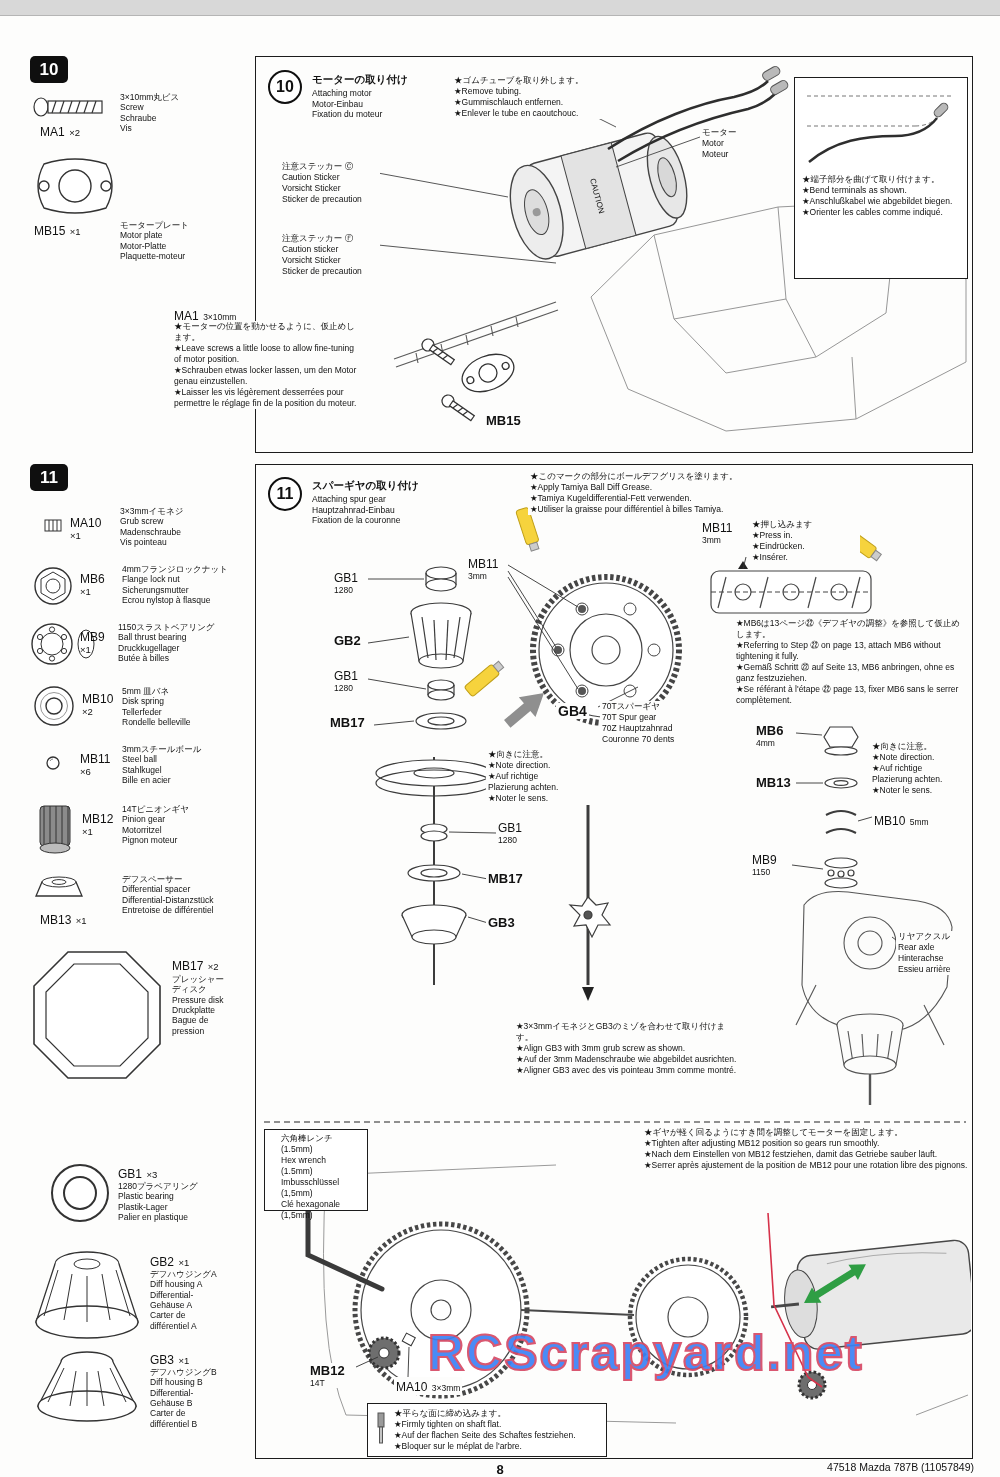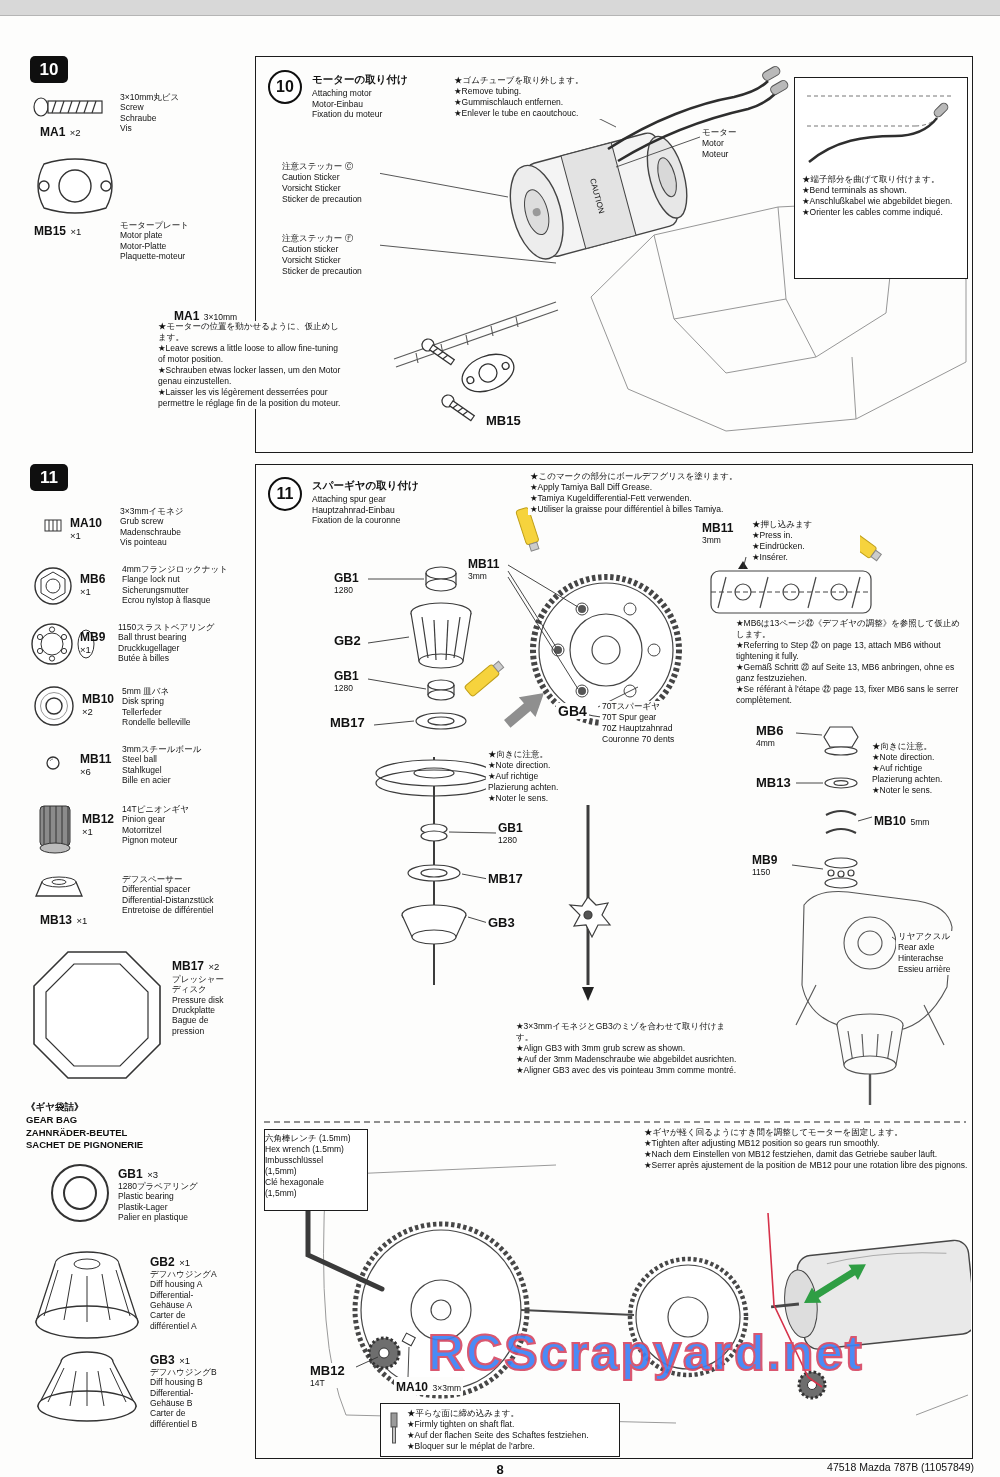--- a/index.html
+++ b/index.html
@@ -7,21 +7,21 @@
 .page{position:relative;width:1000px;height:1477px;background:#fdfdfc;margin:16px auto;outline:1px solid #b5b5b5;overflow:hidden}
 .abs{position:absolute}
 .pre{white-space:pre-line}
 .note{font-size:8.5px;line-height:1.3;color:#101010}
 .b{font-weight:700}
 .panel{position:absolute;border:1.6px solid #1c1c1c}
 .badge{position:absolute;width:38px;height:27px;background:#0f0f0f;color:#fff;font-weight:700;font-size:17px;text-align:center;line-height:27px;border-radius:5px}
 .cbadge{position:absolute;width:34px;height:34px;border:2.6px solid #0f0f0f;border-radius:50%;font-weight:700;font-size:16px;text-align:center;line-height:29px;background:#fff}
 .ptitle-jp{font-size:10.5px;font-weight:700}
 .ptitle-rest{font-size:8.5px;line-height:1.25}
-.code{font-weight:700;font-size:12px}
+.code{font-weight:400;font-size:12px}
 .code-l{font-weight:700;font-size:13px}
 .qty{font-size:9.5px}
 .desc{font-size:8.5px;line-height:1.22}
 .stack span{display:block}
 .lblbg{background:#fdfdfc;padding:0 2px}
 .boxed{border:1.5px solid #1c1c1c;background:#fff}
 .sizetxt{font-size:8.5px;font-weight:400}
 .wm{position:absolute;font-weight:700;font-size:50px;letter-spacing:2px;color:#3b82f6;-webkit-text-stroke:2.2px #d64a66;text-shadow:0 0 1px #d64a66;opacity:.92;z-index:40}
 .footer-num{position:absolute;left:0;right:0;top:1446px;text-align:center;font-weight:700;font-size:13px}
 .footer-right{position:absolute;right:26px;top:1445px;font-weight:400;font-size:10.5px}
@@ -69,21 +69,21 @@
   </div>
   <div class="abs desc pre" style="left:120px;top:204px;width:130px">モータープレート
 Motor plate
 Motor-Platte
 Plaquette-moteur</div>
 
   <div class="abs lblbg" style="left:172px;top:290px;z-index:6">
     <span class="code">MA1</span>
     <span class="sizetxt">3×10mm</span>
   </div>
-  <div class="abs note pre lblbg" style="left:156px;top:305px;width:190px;z-index:6">★モーターの位置を動かせるように、仮止めします。
+  <div class="abs note pre lblbg" style="left:172px;top:305px;width:190px;z-index:6">★モーターの位置を動かせるように、仮止めします。
 ★Leave screws a little loose to allow fine-tuning of motor position.
 ★Schrauben etwas locker lassen, um den Motor genau einzustellen.
 ★Laisser les vis légèrement desserrées pour permettre le réglage fin de la position du moteur.</div>
 
   <div class="panel" style="left:255px;top:40px;width:718px;height:397px">
 
     <svg class="abs" style="left:0;top:0" width="715" height="394" viewBox="0 0 715 394">
 
       <g stroke="#979797" fill="none" stroke-width="1">
         <path d="M335 240 L398 178 L522 150 L642 144 L710 170 L710 305 L600 362 L470 374 L372 332 Z"></path>
@@ -319,24 +319,20 @@
     <span class="code">MB17</span>
     <span class="qty">×2</span>
   </div>
   <div class="abs desc pre" style="left:172px;top:958px;width:85px">プレッシャー
 ディスク
 Pressure disk
 Druckplatte
 Bague de
 pression</div>
 
-  <div class="abs pre b" style="left:26px;top:1085px;font-size:9.5px;line-height:1.35">《ギヤ袋詰》
-GEAR BAG
-ZAHNRÄDER-BEUTEL
-SACHET DE PIGNONERIE</div>
 
   <svg class="abs" style="left:48px;top:1145px" width="64" height="64" viewBox="0 0 64 64">
     <circle cx="32" cy="32" r="28" fill="#fff" stroke="#333" stroke-width="2"></circle>
     <circle cx="32" cy="32" r="16" fill="none" stroke="#333" stroke-width="2"></circle>
   </svg>
   <div class="abs" style="left:118px;top:1148px">
     <span class="code">GB1</span>
     <span class="qty">×3</span>
   </div>
   <div class="abs desc pre" style="left:118px;top:1165px;width:125px">1280プラベアリング
@@ -663,41 +659,41 @@
     <div class="abs note pre lblbg" style="left:640px;top:466px;width:72px">リヤアクスル
 Rear axle
 Hinterachse
 Essieu arrière</div>
 
     <div class="abs note pre lblbg" style="left:258px;top:556px;width:225px">★3×3mmイモネジとGB3のミゾを合わせて取り付けます。
 ★Align GB3 with 3mm grub screw as shown.
 ★Auf der 3mm Madenschraube wie abgebildet ausrichten.
 ★Aligner GB3 avec des vis pointeau 3mm comme montré.</div>
 
-    <div class="abs boxed note pre" style="left:8px;top:664px;width:104px;height:82px;padding:3px 0">六角棒レンチ (1.5mm)
+    <div class="abs boxed note pre" style="left:8px;top:664px;width:104px;height:82px;padding:3px 16px">六角棒レンチ (1.5mm)
 Hex wrench (1.5mm)
 Imbusschlüssel
 (1,5mm)
 Clé hexagonale
 (1,5mm)</div>
     <div class="abs note pre lblbg" style="left:386px;top:662px;width:330px">★ギヤが軽く回るようにすき間を調整してモーターを固定します。
 ★Tighten after adjusting MB12 position so gears run smoothly.
 ★Nach dem Einstellen von MB12 festziehen, damit das Getriebe sauber läuft.
 ★Serrer après ajustement de la position de MB12 pour une rotation libre des pignons.</div>
 
     <div class="abs lblbg stack" style="left:52px;top:898px;z-index:5">
       <span class="code-l code">MB12</span>
       <span class="sizetxt">14T</span>
     </div>
     <div class="abs lblbg" style="left:138px;top:912px;z-index:5">
       <span class="code">MA10</span>
       <span class="sizetxt">3×3mm</span>
     </div>
 
-    <div class="abs boxed" style="left:124px;top:938px;width:240px;padding:4px 5px 4px 26px;z-index:5">
+    <div class="abs boxed" style="left:111px;top:938px;width:240px;padding:4px 5px 4px 26px;z-index:5">
       <svg class="abs" style="left:4px;top:8px" width="18" height="34" viewBox="0 0 18 34">
         <rect x="6" y="1" width="6" height="14" fill="#9a9a9a" stroke="#555"></rect>
         <rect x="7.5" y="15" width="3" height="16" fill="#c5c5c5" stroke="#555"></rect>
       </svg>
       <div class="note pre">★平らな面に締め込みます。
 ★Firmly tighten on shaft flat.
 ★Auf der flachen Seite des Schaftes festziehen.
 ★Bloquer sur le méplat de l'arbre.</div>
     </div>
   </div>

